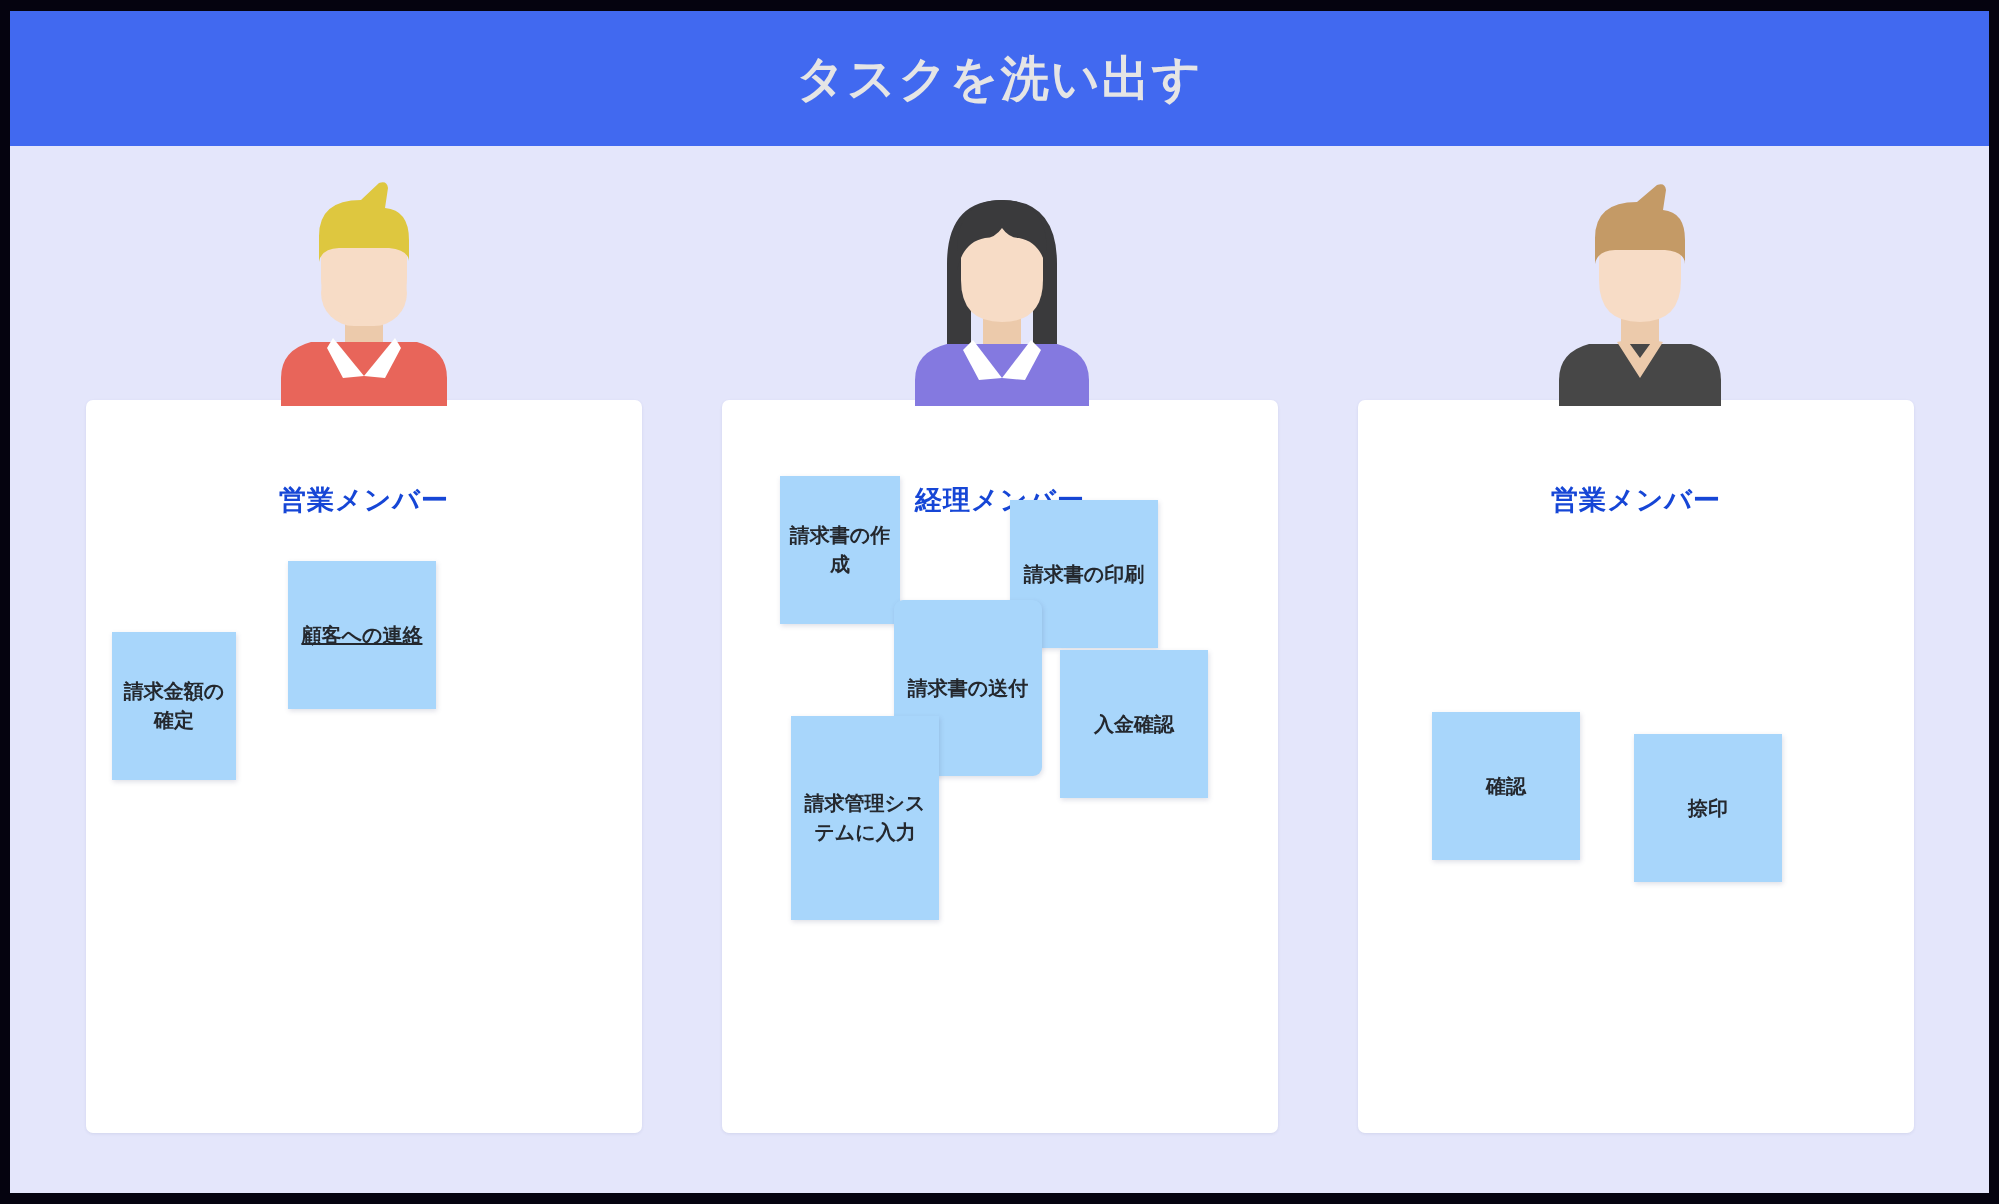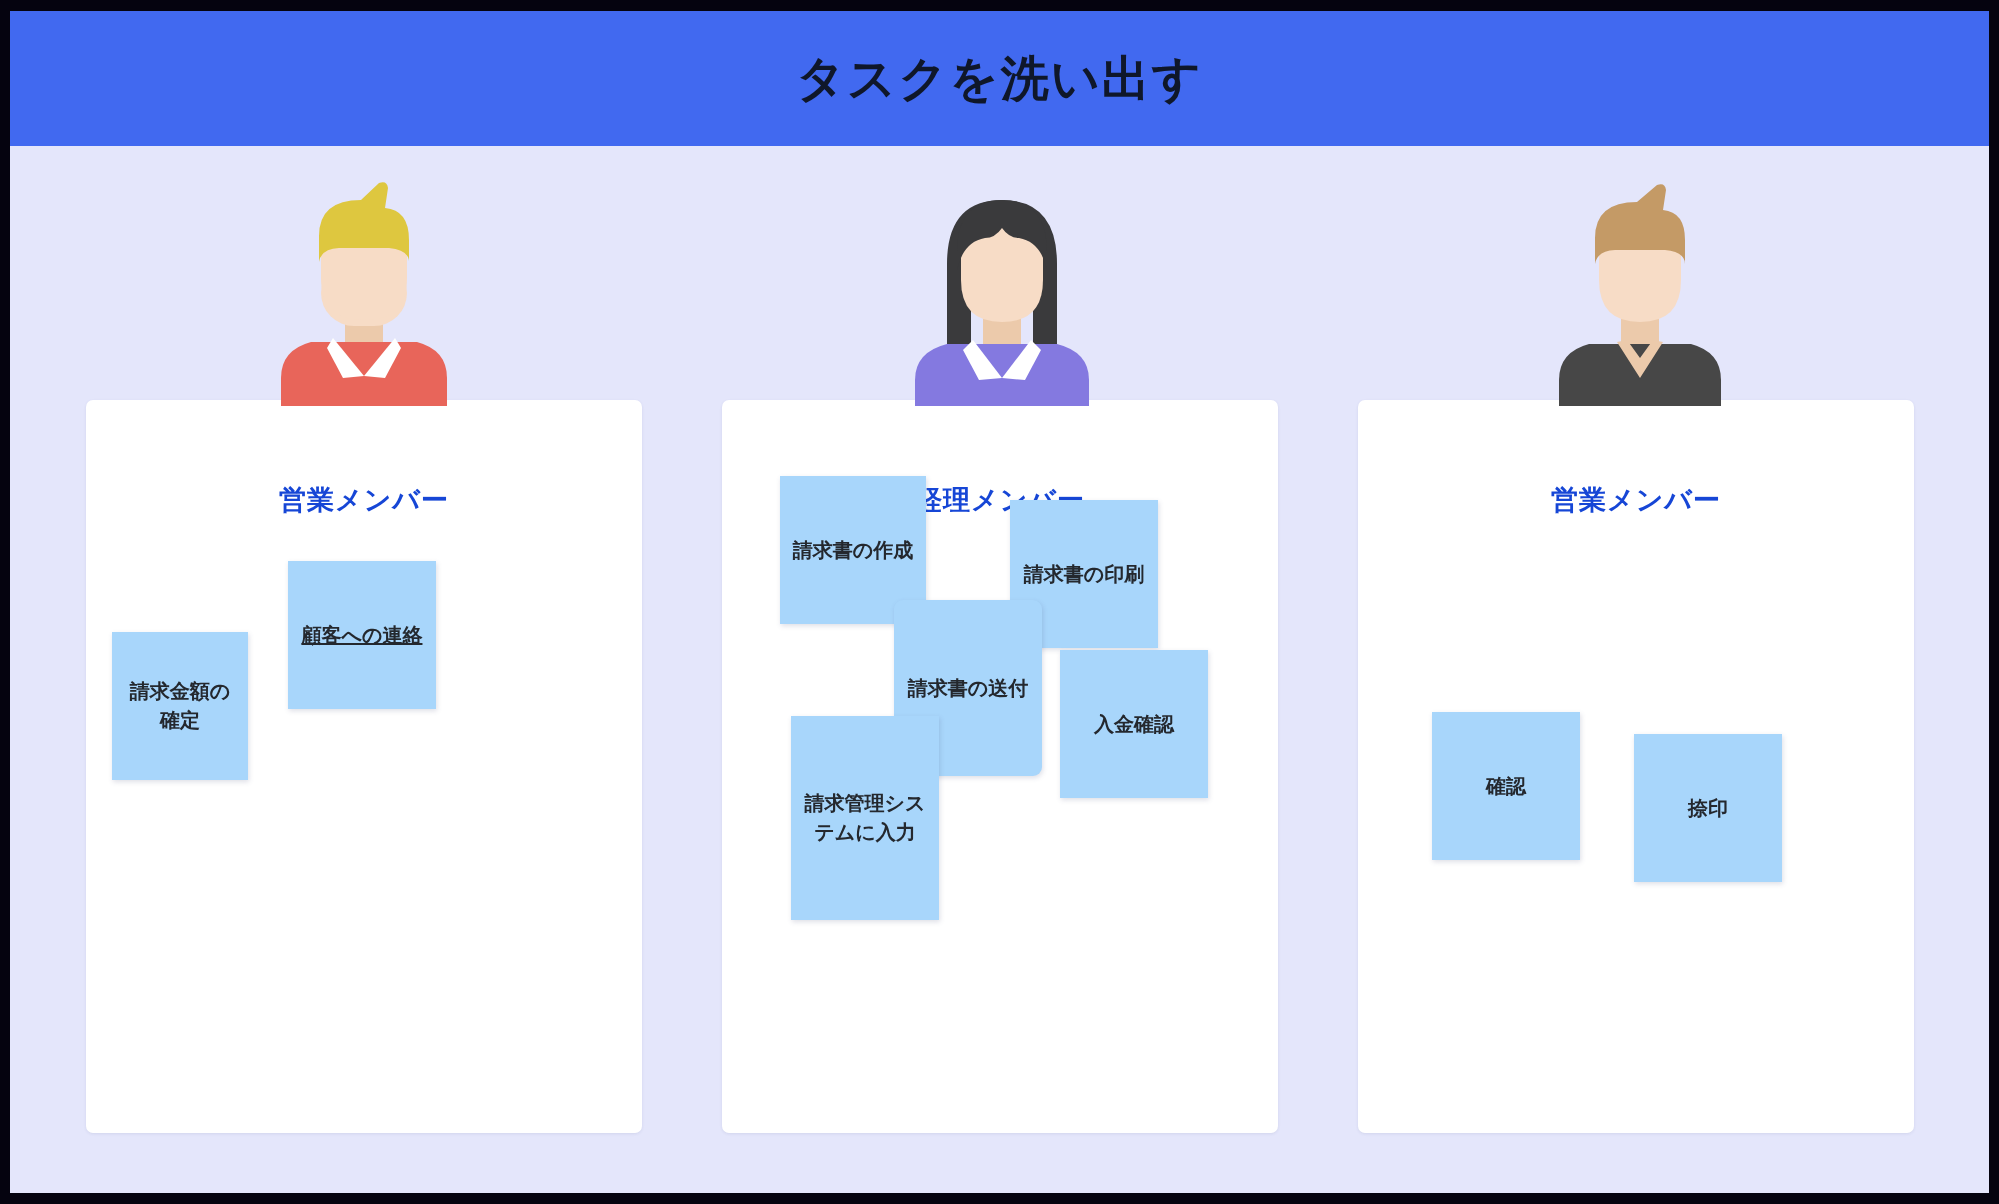--- a/index.html
+++ b/index.html
@@ -40,21 +40,21 @@
     left: 0;
     top: 0;
     width: 1979px;
     height: 135px;
     background: #4169f0;
     display: flex;
     align-items: center;
     justify-content: center;
   }
   .title-text {
-    color: #0f172a;
+    color: #e5e5e5;
     font-size: 48px;
     font-weight: bold;
     letter-spacing: 2px;
     line-height: 1;
     white-space: nowrap;
   }
 
   
   .canvas {
     position: absolute;
@@ -191,24 +191,24 @@
           <path d="M22 240 L22 214 Q22 186 52 178 L154 178 Q184 186 184 214 L184 240 Z" fill="#474747"></path>
 
           <path d="M80 176 L103 212 L126 176 L116 174 L103 192 L90 174 Z" fill="#eccaab"></path>
 
           <path d="M62 74 Q62 46 103 46 Q144 46 144 74 L144 114 Q144 156 103 156 Q62 156 62 114 Z" fill="#f7dcc6"></path>
 
           <path d="M58 98 L58 72 Q58 36 100 36 L120 19 Q128 16 129 24 L126 44 Q148 46 148 74 L148 98 Q148 86 128 84 L78 84 Q60 85 58 98 Z" fill="#c49a66"></path>
         </svg>
       </div>
 
-      <div class="note" style="left:102px;  top:486px;  width:136px; height:148px;">請求金額の確定</div>
+      <div class="note" style="left:102px;  top:486px;  width:124px; height:148px;">請求金額の確定</div>
       <div class="note" style="left:278px;  top:415px;  width:148px; height:148px;text-decoration:underline;">顧客への連絡</div>
 
-      <div class="note" style="left:770px;  top:330px;  width:146px; height:148px;text-align:center;">請求書の作成</div>
+      <div class="note" style="left:770px;  top:330px;  width:120px; height:148px;text-align:center;">請求書の作成</div>
       <div class="note" style="left:1000px; top:354px;  width:148px; height:148px;">請求書の印刷</div>
       <div class="note" style="left:884px;  top:454px;  width:148px; height:176px;border-radius:9px;">請求書の送付</div>
       <div class="note" style="left:1050px; top:504px;  width:148px; height:148px;">入金確認</div>
       <div class="note" style="left:781px;  top:570px;  width:148px; height:204px;">請求管理システムに入力</div>
 
       <div class="note" style="left:1422px; top:566px;  width:148px; height:148px;">確認</div>
       <div class="note" style="left:1596px; top:588px;  width:148px; height:148px;margin-left:28px;">捺印</div>
 
     </div>
   </div>

